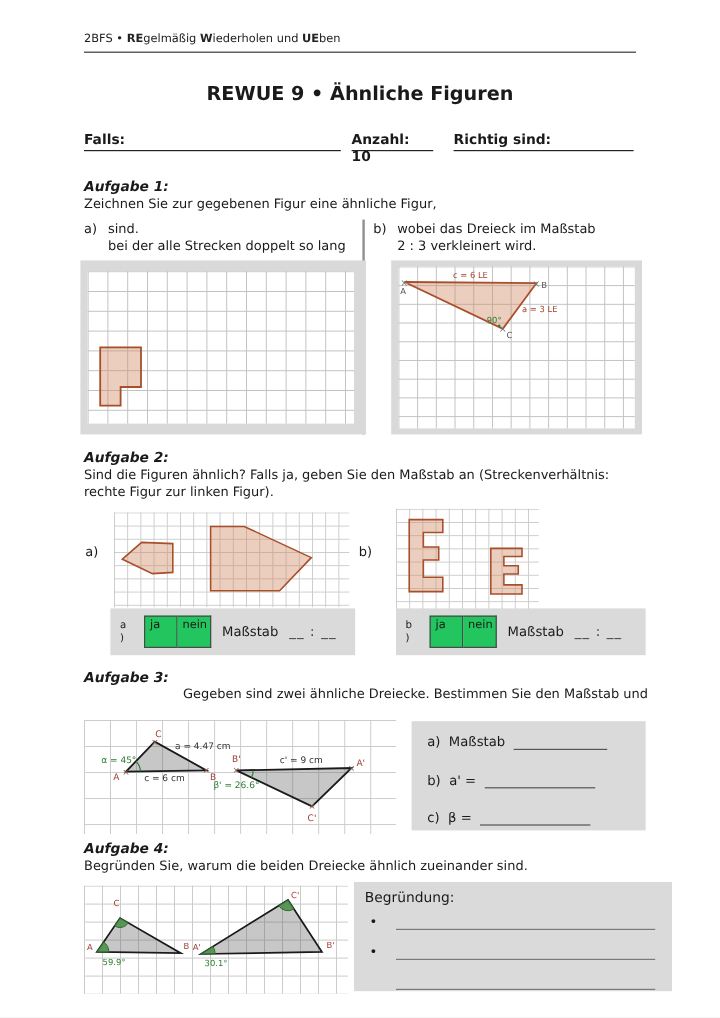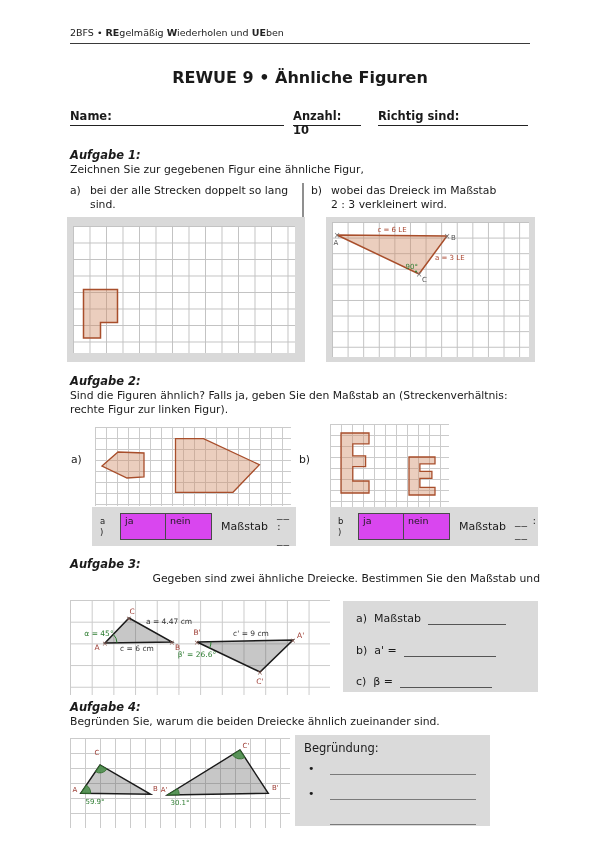--- a/index.html
+++ b/index.html
@@ -24,21 +24,21 @@
     background-image:linear-gradient(to right,#c2c2c2 1px,transparent 1px),
                      linear-gradient(to bottom,#c2c2c2 1px,transparent 1px); }
   .gridT { background-color:transparent;
     background-image:linear-gradient(to right,#cbcbcb 1px,transparent 1px),
                      linear-gradient(to bottom,#cbcbcb 1px,transparent 1px); }
   svg { position:absolute; left:0; top:0; overflow:visible; }
   svg text { font-family:"DejaVu Sans","Liberation Sans",sans-serif; }
   .ansbar { background:#dadada; display:flex; align-items:center; gap:9px; padding-left:8px; box-sizing:border-box; }
   .ansbar .pfx { width:11px; font-size:8.5px; line-height:1.2; flex:none; }
   .janein { display:flex; flex:none; }
-  .janein .cell { width:46px; height:27px; border:1px solid #4a4a4a; background:#d946ef;
+  .janein .cell { width:28px; height:27px; border:1px solid #4a4a4a; background:#22c55e;
                   font-size:9.5px; padding:1px 0 0 4px; box-sizing:border-box; }
   .janein .cell + .cell { border-left:none; }
   .mass { font-size:11px; }
   .blank { font-size:11px; color:#333; letter-spacing:1px; }
   .graybox { background:#dadada; }
   .a3row { position:absolute; left:13px; display:flex; gap:7px; align-items:flex-end; font-size:11px; }
   .a3row .line { border-bottom:1px solid #555; height:12px; }
   .bgtitle { position:absolute; left:9px; top:6px; font-size:11.5px; }
   .brow { position:absolute; left:13px; right:14px; display:flex; align-items:flex-end; }
   .brow .bull { width:22px; font-size:11px; flex:none; }
@@ -46,32 +46,32 @@
 </style>
 </head>
 <body>
 
 <div class="page">
 
   <div class="abs hdr"><span>2BFS • </span><span class="b">RE</span><span>gelmäßig </span><span class="b">W</span><span>iederholen und </span><span class="b">UE</span><span>ben</span></div>
 
   <div class="abs title">REWUE 9 • Ähnliche Figuren</div>
 
-  <div class="abs field" style="left:70px; top:109px; width:214px;"><span>Name:</span></div>
+  <div class="abs field" style="left:70px; top:109px; width:214px;"><span>Falls:</span></div>
   <div class="abs field" style="left:293px; top:109px; width:68px;"><span>Anzahl: 10</span></div>
   <div class="abs field" style="left:378px; top:109px; width:150px;"><span>Richtig sind:</span></div>
 
   <div class="abs h2" style="left:70px; top:148px;">Aufgabe 1:</div>
   <div class="abs body" style="left:70px; top:163px; width:470px;">Zeichnen Sie zur gegebenen Figur eine ähnliche Figur,</div>
 
   <div class="abs body cols" style="left:70px; top:184px; width:228px;">
     <span class="lbl">a)</span>
     <span>
+        <span style="display:block">sind.</span>
         <span style="display:block">bei der alle Strecken doppelt so lang</span>
-        <span style="display:block">sind.</span>
       </span>
   </div>
   <div class="abs divider" style="left:302px; top:183px; height:179px;"></div>
   <div class="abs body cols" style="left:311px; top:184px; width:220px;">
     <span class="lbl">b)</span>
     <span>
         <span style="display:block">wobei das Dreieck im Maßstab</span>
         <span style="display:block">2 : 3 verkleinert wird.</span>
       </span>
   </div>
@@ -207,21 +207,21 @@
       <text x="83" y="53" font-size="7" text-anchor="start" fill="#9c3b32">B</text>
       <text x="27" y="17" font-size="7" text-anchor="middle" fill="#9c3b32">C</text>
       <text x="94" y="54" font-size="7" text-anchor="middle" fill="#9c3b32">A'</text>
       <text x="202" y="52" font-size="7" text-anchor="start" fill="#9c3b32">B'</text>
       <text x="176" y="10" font-size="7" text-anchor="middle" fill="#9c3b32">C'</text>
       <text x="25" y="66" font-size="7" text-anchor="middle" fill="#2e7d32">59.9°</text>
       <text x="110" y="67" font-size="7" text-anchor="middle" fill="#2e7d32">30.1°</text>
     </svg>
   </div>
 
-  <div class="abs graybox" style="left:295px; top:735px; width:195px; height:91px;">
+  <div class="abs graybox" style="left:295px; top:735px; width:265px; height:91px;">
     <div class="bgtitle">Begründung:</div>
     <div class="brow" style="top:27px;">
       <span class="bull">•</span>
       <span class="bline"></span>
     </div>
     <div class="brow" style="top:52px;">
       <span class="bull">•</span>
       <span class="bline"></span>
     </div>
     <div class="brow" style="top:77px;">

